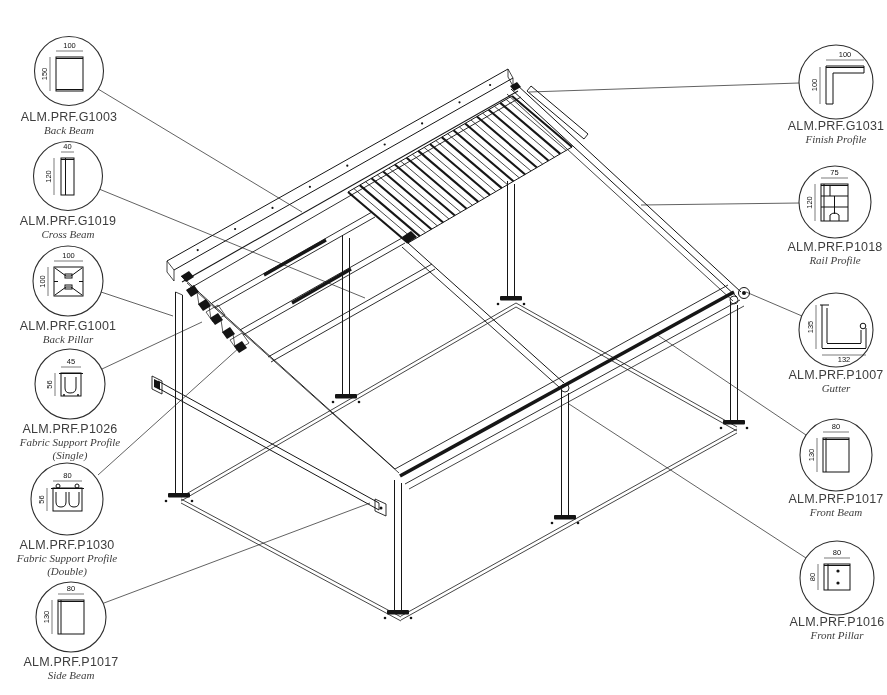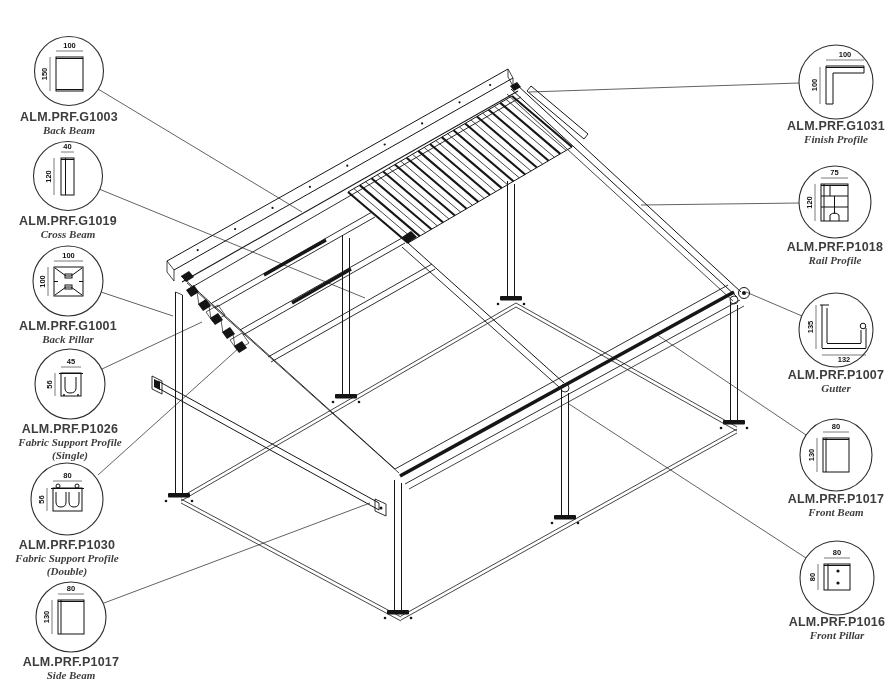--- a/index.html
+++ b/index.html
@@ -1,16 +1,16 @@
 <!DOCTYPE html>
 <html><head>
 <meta charset="utf-8">
 <style>
   html,body{margin:0;padding:0;background:#ffffff;}
-  .canvas{position:relative;width:887px;height:695px;background:#ffffff;overflow:hidden;font-family:"Liberation Sans",sans-serif;font-weight:bold;}
+  .canvas{position:relative;width:887px;height:695px;background:#ffffff;overflow:hidden;font-family:"Liberation Sans",sans-serif;}
   svg{display:block;}
   .ln{stroke:#161616;fill:none;}
   .leader{stroke:#3a3a3a;stroke-width:0.8;fill:none;}
   .circ{fill:#ffffff;stroke:#2f2f2f;stroke-width:1.1;}
   .glyph{stroke:#111;fill:none;stroke-width:1;}
   .dimln{stroke:#222;stroke-width:0.6;fill:none;}
   .dimtxt{font-family:"Liberation Sans",sans-serif;font-size:7.5px;fill:#111;}
   .code{font-family:"Liberation Sans",sans-serif;font-size:12.5px;fill:#3d3d3d;letter-spacing:0.2px;}
   .sub{font-family:"Liberation Serif",serif;font-style:italic;font-size:11px;fill:#3d3d3d;}
   .dark{fill:#141414;stroke:none;}

